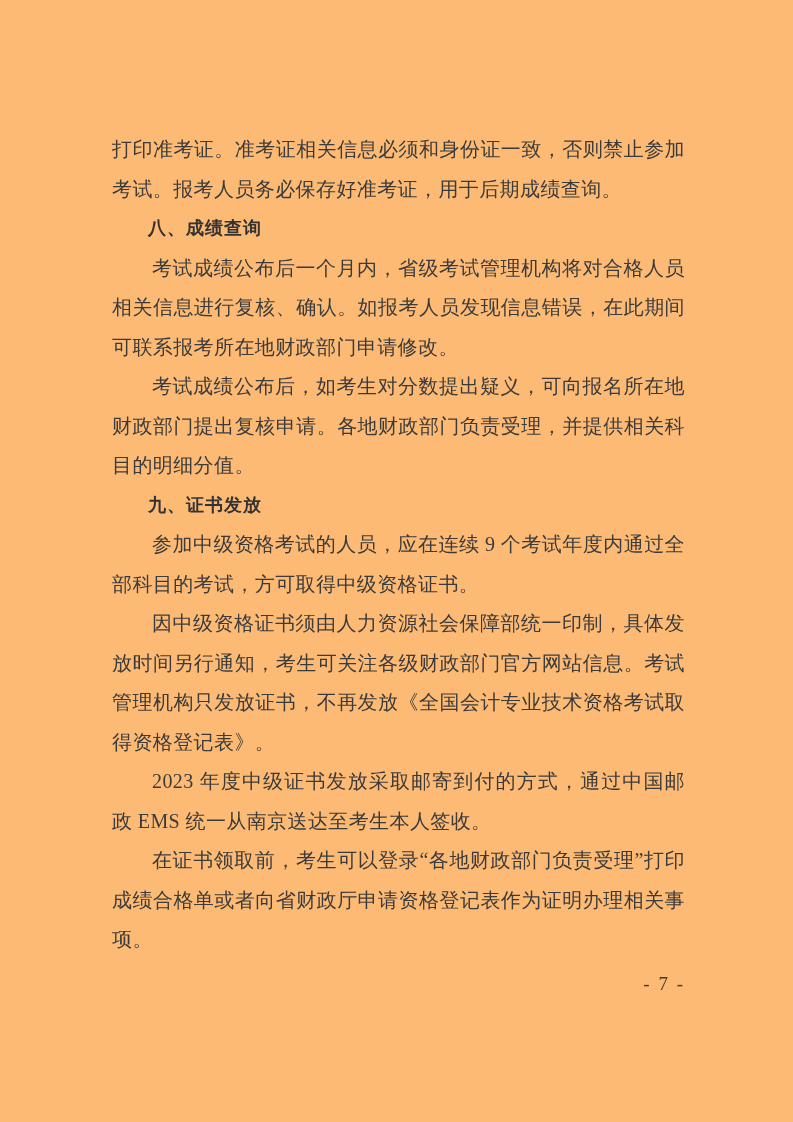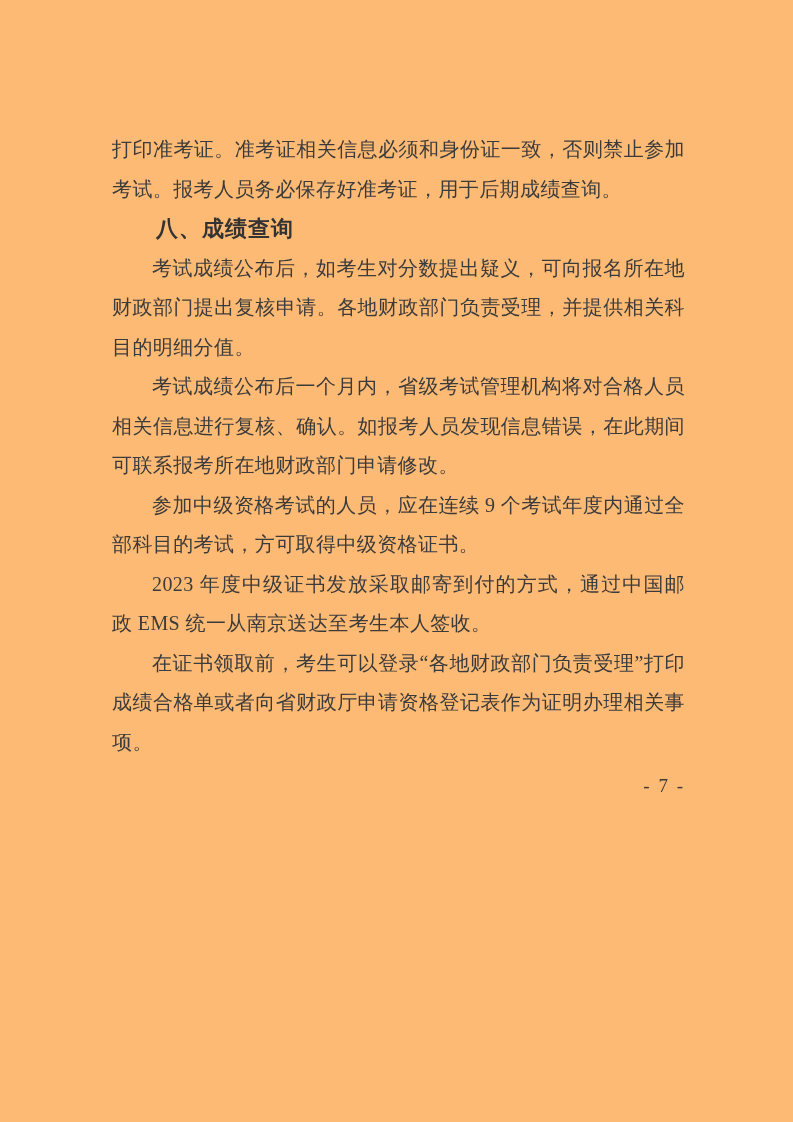--- a/index.html
+++ b/index.html
@@ -31,21 +31,21 @@
     text-justify: inter-character;
     text-indent: 2em;
   }
   .para.no-indent {
     text-indent: 0;
   }
   .heading {
     margin: 0;
     font-family: "Liberation Sans", sans-serif;
     font-weight: 700;
-    font-size: 22px;
+    font-size: 18px;
     line-height: 39.5px;
     letter-spacing: 1px;
     color: #333333;
     text-indent: 2em;
   }
   .page-number {
     margin-top: 13px;
     font-size: 19px;
     line-height: 22px;
     color: #3b3b3b;
@@ -57,27 +57,29 @@
 <body>
 
 <div class="page">
   <div class="content">
 
     <p class="para no-indent">打印准考证。准考证相关信息必须和身份证一致，否则禁止参加考试。报考人员务必保存好准考证，用于后期成绩查询。</p>
 
     <p class="heading">八、成绩查询</p>
 
 
+    <p class="para">考试成绩公布后一个月内，省级考试管理机构将对合格人员相关信息进行复核、确认。如报考人员发现信息错误，在此期间可联系报考所在地财政部门申请修改。</p>
+
     <p class="para">考试成绩公布后，如考生对分数提出疑义，可向报名所在地财政部门提出复核申请。各地财政部门负责受理，并提供相关科目的明细分值。</p>
 
-    <p class="para">考试成绩公布后一个月内，省级考试管理机构将对合格人员相关信息进行复核、确认。如报考人员发现信息错误，在此期间可联系报考所在地财政部门申请修改。</p>
-
+    <p class="heading">九、证书发放</p>
 
     <p class="para">参加中级资格考试的人员，应在连续 9 个考试年度内通过全部科目的考试，方可取得中级资格证书。</p>
 
+    <p class="para">因中级资格证书须由人力资源社会保障部统一印制，具体发放时间另行通知，考生可关注各级财政部门官方网站信息。考试管理机构只发放证书，不再发放《全国会计专业技术资格考试取得资格登记表》。</p>
 
     <p class="para">2023 年度中级证书发放采取邮寄到付的方式，通过中国邮政 EMS 统一从南京送达至考生本人签收。</p>
 
     <p class="para">在证书领取前，考生可以登录“各地财政部门负责受理”打印成绩合格单或者向省财政厅申请资格登记表作为证明办理相关事项。</p>
 
     <div class="page-number">- 7 -</div>
 
   </div>
 </div>
 

